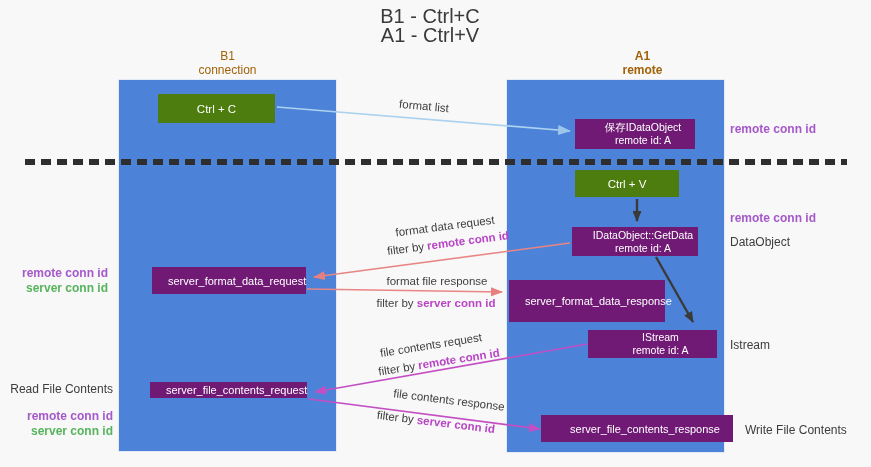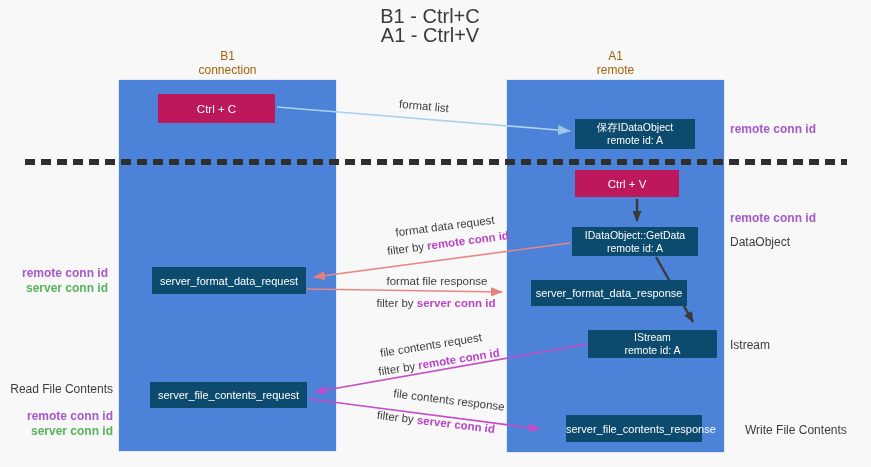--- a/index.html
+++ b/index.html
@@ -27,22 +27,22 @@
   }
   .dashed-divider{
     left:25px;top:159px;width:822px;height:6px;
     background:repeating-linear-gradient(90deg,#2e2e2e 0 10px,transparent 10px 16px);
   }
   .node{
     color:#ffffff;text-align:center;
     display:flex;flex-direction:column;justify-content:center;
     box-sizing:border-box;
   }
-  .node.green{background:#be185d;font-size:11.5px;}
-  .node.orange{background:#0c4a6e;}
+  .node.green{background:#4d7c0f;font-size:11.5px;}
+  .node.orange{background:#701a75;padding-left:16px;}
   .node.one-line{font-size:11px;}
   .node.two-line{font-size:10.5px;line-height:13px;}
   .side-label{font-size:12px;white-space:nowrap;}
   .dark{color:#3c3c3c;font-weight:normal;}
   .purple{color:#a558ca;font-weight:bold;}
   .greenlbl{color:#56b45c;font-weight:bold;}
   .arrow-label{
     font-size:11.5px;color:#3f3f3f;text-align:center;white-space:nowrap;
   }
   .hl{color:#b944c6;font-weight:bold;}
@@ -56,21 +56,21 @@
 
   <div class="abs title">
     <div>B1 - Ctrl+C</div>
     <div>A1 - Ctrl+V</div>
   </div>
 
   <div class="abs col-header" style="left:119px;">
     <div>B1</div>
     <div>connection</div>
   </div>
-  <div class="abs col-header" style="left:507px;">
+  <div class="abs col-header" style="left:534px;font-weight:bold;">
     <div>A1</div>
     <div>remote</div>
   </div>
 
   <div class="abs column" style="left:119px;"></div>
   <div class="abs column" style="left:507px;height:372px;"></div>
 
   <div class="abs dashed-divider"></div>
 
   <svg class="overlay" width="871" height="467" viewBox="0 0 871 467">
@@ -92,37 +92,37 @@
     <line x1="637" y1="199" x2="637" y2="221" stroke="#3a3a3a" stroke-width="2.4" marker-end="url(#ah-dark)"></line>
     <line x1="656" y1="257" x2="693" y2="322" stroke="#3a3a3a" stroke-width="2.4" marker-end="url(#ah-dark)"></line>
     <line x1="570" y1="243" x2="314" y2="277" stroke="#e88585" stroke-width="1.6" marker-end="url(#ah-salmon)"></line>
     <line x1="307" y1="289" x2="502" y2="292" stroke="#e88585" stroke-width="1.6" marker-end="url(#ah-salmon)"></line>
     <line x1="587" y1="344" x2="315" y2="392" stroke="#c44fc4" stroke-width="1.6" marker-end="url(#ah-magenta)"></line>
     <line x1="309" y1="399" x2="540" y2="429" stroke="#c44fc4" stroke-width="1.6" marker-end="url(#ah-magenta)"></line>
   </svg>
 
   <div class="abs node green" style="left:158px;top:94px;width:117px;height:29px;">Ctrl + C</div>
   <div class="abs node orange one-line" style="left:152px;top:267px;width:154px;height:27px;">server_format_data_request</div>
-  <div class="abs node orange one-line" style="left:150px;top:382px;width:157px;height:26px;">server_file_contents_request</div>
+  <div class="abs node orange one-line" style="left:150px;top:382px;width:157px;height:16px;">server_file_contents_request</div>
 
   <div class="abs node orange two-line" style="left:575px;top:119px;width:120px;height:30px;">
     <div>保存IDataObject</div>
     <div>remote id: A</div>
   </div>
   <div class="abs node green" style="left:575px;top:170px;width:104px;height:27px;">Ctrl + V</div>
   <div class="abs node orange two-line" style="left:572px;top:227px;width:126px;height:29px;">
     <div>IDataObject::GetData</div>
     <div>remote id: A</div>
   </div>
-  <div class="abs node orange one-line" style="left:531px;top:280px;width:156px;height:26px;">server_format_data_response</div>
+  <div class="abs node orange one-line" style="left:509px;top:280px;width:156px;height:42px;">server_format_data_response</div>
   <div class="abs node orange two-line" style="left:588px;top:330px;width:129px;height:28px;">
     <div>IStream</div>
     <div>remote id: A</div>
   </div>
-  <div class="abs node orange one-line" style="left:566px;top:415px;width:136px;height:27px;">server_file_contents_response</div>
+  <div class="abs node orange one-line" style="left:541px;top:415px;width:192px;height:27px;">server_file_contents_response</div>
 
   <div class="abs arrow-label" style="left:364px;top:100px;width:120px;transform:rotate(5deg);">format list</div>
 
   <div class="abs arrow-label" style="left:385px;top:220px;width:120px;transform:rotate(-7.5deg);">format data request</div>
   <div class="abs arrow-label" style="left:378px;top:237px;width:140px;transform:rotate(-7.5deg);">
     <span>filter by </span><span class="hl">remote conn id</span>
   </div>
 
   <div class="abs arrow-label" style="left:377px;top:275px;width:120px;">format file response</div>
   <div class="abs arrow-label" style="left:366px;top:297px;width:140px;">

